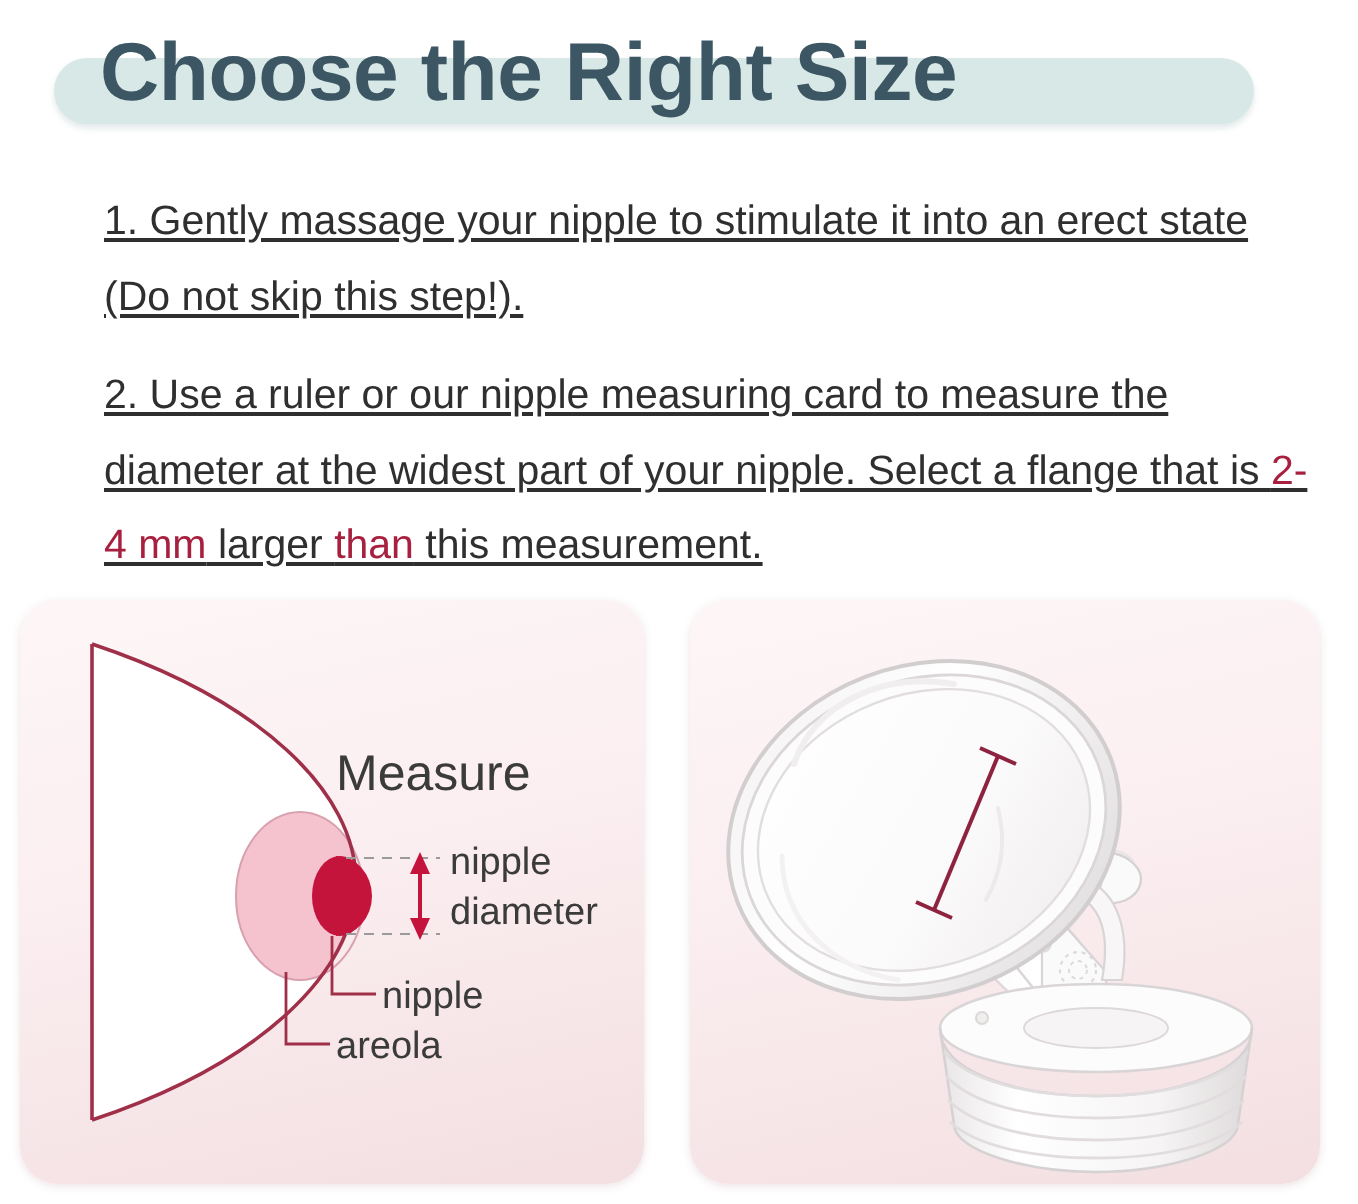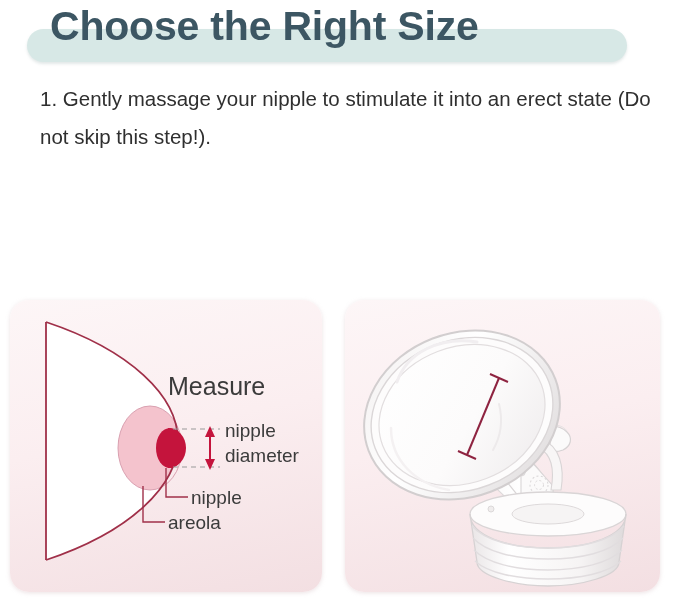--- a/index.html
+++ b/index.html
@@ -11,31 +11,31 @@
   #page{position:absolute;inset:0;background:#fff;}
 
   
   .title-wrap{position:absolute;left:0;top:0;width:679px;height:72px;}
   .title-hl{
     position:absolute;left:27px;top:29px;width:600px;height:33px;
     background:#d7e8e6;border-radius:17px;
     box-shadow:0 2px 3px rgba(190,205,205,.45);
   }
   .title-text{
-    position:absolute;left:50px;top:0px;width:600px;
+    position:absolute;left:50px;top:10px;width:600px;
     font-size:41px;line-height:52px;font-weight:bold;
     color:#3c5663;letter-spacing:-.2px;white-space:nowrap;
   }
 
   
   .body-copy{
     position:absolute;left:40px;top:80px;width:628px;
     font-size:20.5px;line-height:37.5px;color:#2f2f2f;
   }
-  .body-copy p{margin:0;}
+  .body-copy p{margin:12px;text-decoration:underline;}
   .hl-red{color:#a8203f;}
 
   
   .card{
     position:absolute;top:300px;height:292px;border-radius:19px;
     background:linear-gradient(168deg,#fdf6f7 0%,#fbeef0 45%,#f3dfe2 100%);
     box-shadow:0 1px 4px rgba(205,180,185,.38);
     overflow:hidden;
     text-align:right;
   }
@@ -52,20 +52,23 @@
 <div id="page">
 
   <div class="title-wrap">
     <div class="title-hl"></div>
     <div class="title-text">Choose the Right Size</div>
   </div>
 
   <div class="body-copy">
     <p>
       <span>1. Gently massage your nipple to stimulate it into an erect state (Do not skip this step!).</span>
+    </p>
+    <p>
+      <span>2. Use a ruler or our nipple measuring card to measure the diameter at the widest part of your nipple. Select a flange that is </span><span class="hl-red">2-4 mm</span><span> larger </span><span class="hl-red">than</span><span> this measurement.</span>
     </p>
   </div>
 
   <div class="card card-left">
     <svg width="312" height="292" viewBox="0 0 312 292">
       <defs>
         <clipPath id="breastClip">
           <path d="M36 22 L36 260 C120 232 168 186 168 141 C168 96 120 50 36 22 Z"></path>
         </clipPath>
       </defs>

